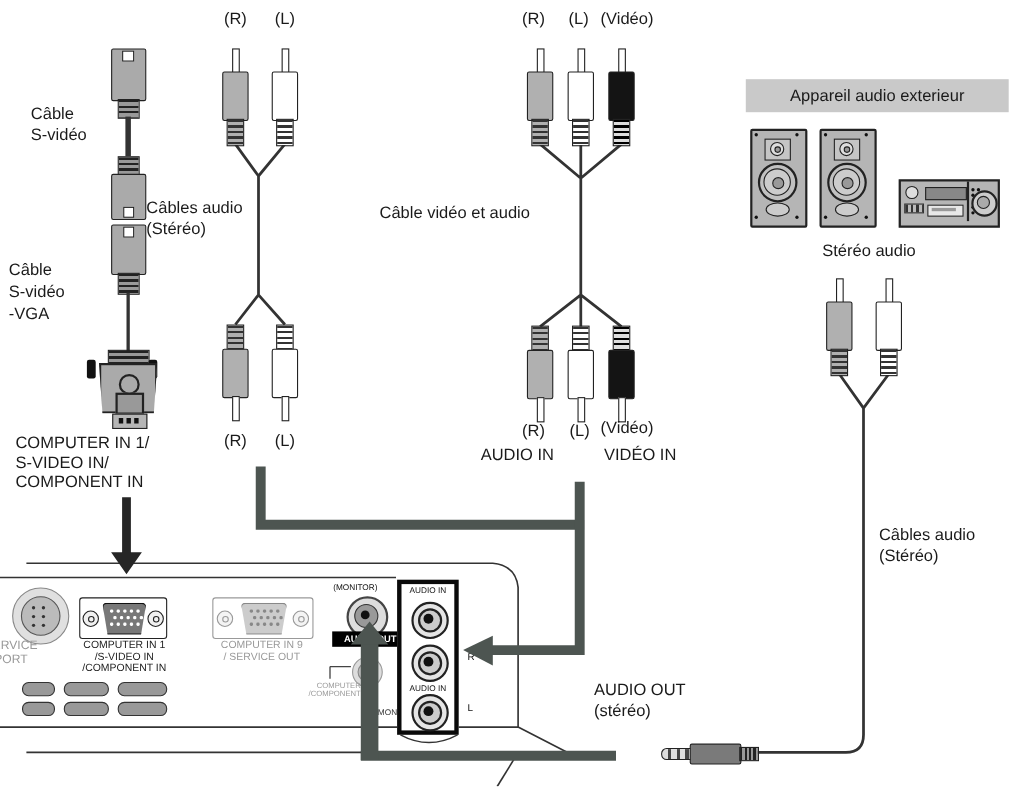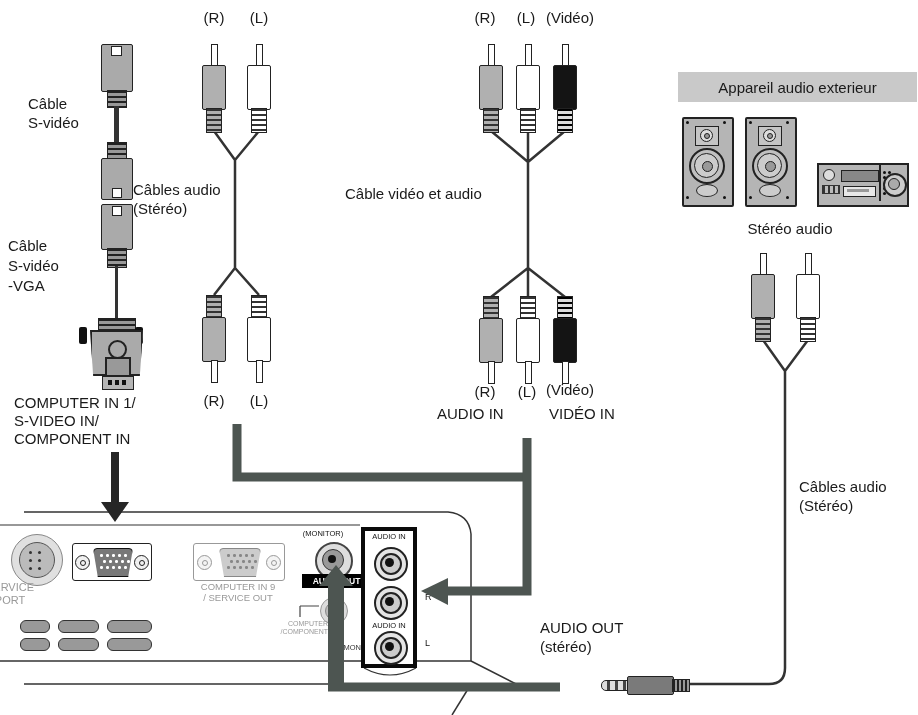--- a/index.html
+++ b/index.html
@@ -245,20 +245,25 @@
   <div class="plate" style="left:72px;top:543px;width:78px;height:36px">
     <div class="circ" style="left:2px;top:11px;width:13px;height:13px;border:1.5px solid #222;background:#f0f0f0">
       <div class="circ" style="left:3.5px;top:3.5px;width:4px;height:4px;border:1px solid #222"></div>
     </div>
     <div class="circ" style="left:61px;top:11px;width:13px;height:13px;border:1.5px solid #222;background:#f0f0f0">
       <div class="circ" style="left:3.5px;top:3.5px;width:4px;height:4px;border:1px solid #222"></div>
     </div>
     <div class="abs" style="left:20px;top:4px;width:38px;height:27px;background:#787878;border:1.5px solid #111;border-radius:4px;clip-path:polygon(0 0,100% 0,88% 100%,12% 100%)"></div>
     <div class="dot" style="left:27px;top:10px;width:2.5px;height:2.5px;background:#fff;box-shadow:6px 0 #fff,12px 0 #fff,18px 0 #fff,24px 0 #fff,3px 6px #fff,9px 6px #fff,15px 6px #fff,21px 6px #fff,27px 6px #fff,6px 12px #fff,12px 12px #fff,18px 12px #fff,0 12px #fff,24px 12px #fff"></div>
   </div>
+  <div class="abs ctr" style="left:67px;top:582px;width:92px;font-size:9.5px;line-height:10.5px;color:#222">
+    <div>COMPUTER IN 1</div>
+      <div>/S-VIDEO IN</div>
+      <div>/COMPONENT IN</div>
+  </div>
 
   <div class="plate" style="left:193px;top:543px;width:90px;height:36px;border-color:#999">
     <div class="circ" style="left:3px;top:11px;width:13px;height:13px;border:1.5px solid #999;background:#f4f4f4">
       <div class="circ" style="left:3.5px;top:3.5px;width:4px;height:4px;border:1px solid #999"></div>
     </div>
     <div class="circ" style="left:72px;top:11px;width:13px;height:13px;border:1.5px solid #999;background:#f4f4f4">
       <div class="circ" style="left:3.5px;top:3.5px;width:4px;height:4px;border:1px solid #999"></div>
     </div>
     <div class="abs" style="left:25px;top:4px;width:40px;height:27px;background:#ccc;border:1.5px solid #888;border-radius:4px;clip-path:polygon(0 0,100% 0,88% 100%,12% 100%)"></div>
     <div class="dot" style="left:33px;top:10px;width:2.5px;height:2.5px;background:#888;box-shadow:6px 0 #888,12px 0 #888,18px 0 #888,24px 0 #888,3px 6px #888,9px 6px #888,15px 6px #888,21px 6px #888,27px 6px #888,0 12px #888,6px 12px #888,12px 12px #888,18px 12px #888,24px 12px #888"></div>

